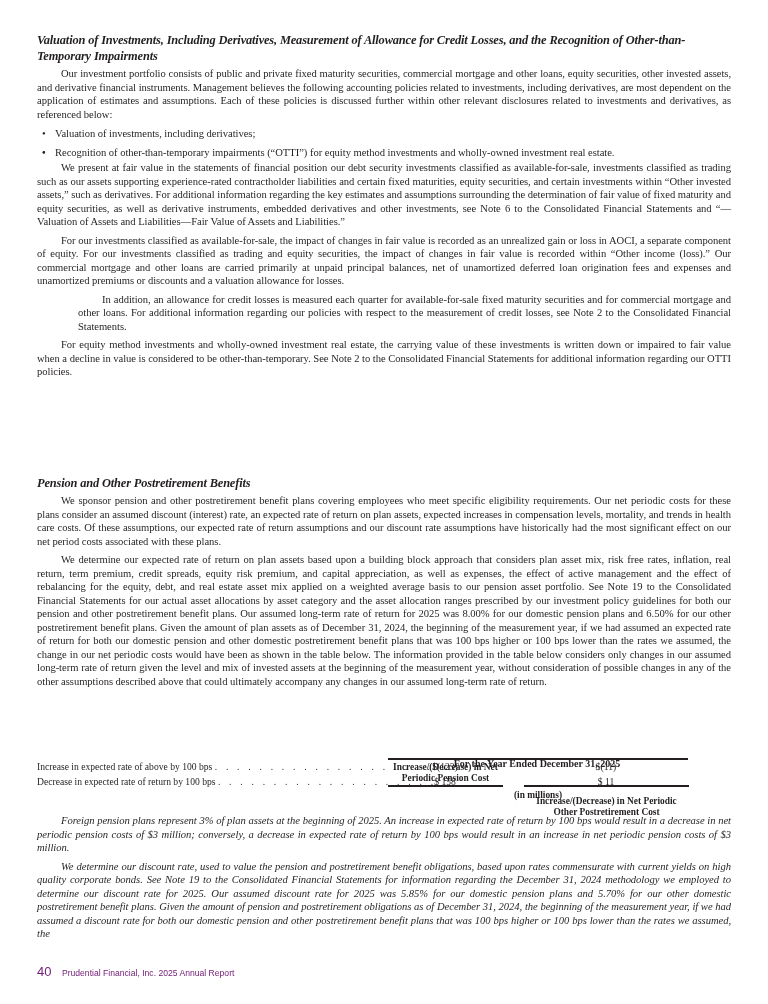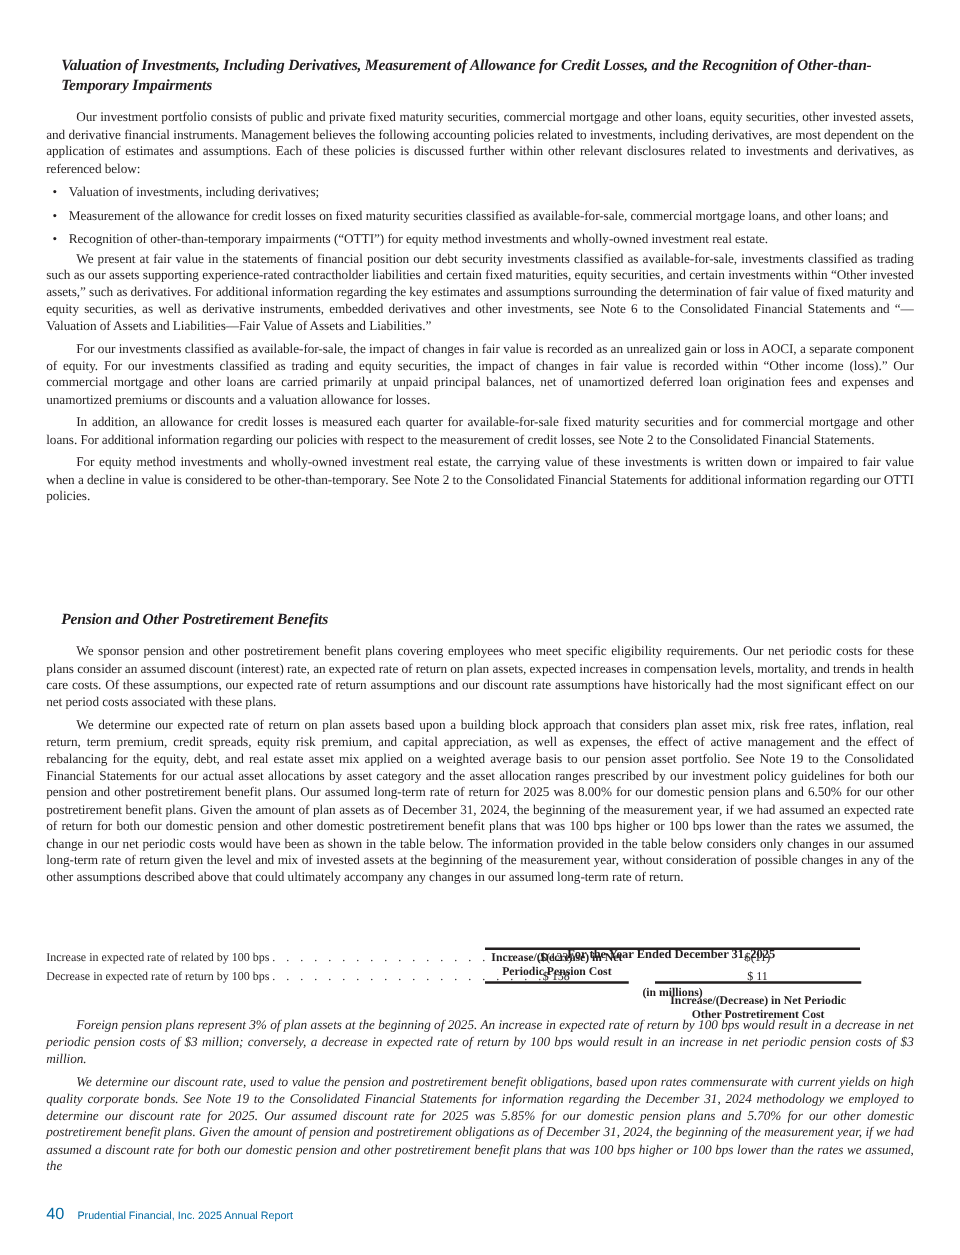--- a/index.html
+++ b/index.html
@@ -4,58 +4,58 @@
 <style>
   html, body { margin: 0; padding: 0; background: #ffffff; }
   body {
     width: 768px; height: 1004px; overflow: hidden; position: relative;
     font-family: "Liberation Serif", "DejaVu Serif", serif;
     color: #231f20;
   }
   .page { position: absolute; left: 37px; top: 0; width: 694px; }
   h2.section {
     font-style: italic; font-weight: bold; font-size: 12.4px; line-height: 16px;
-    margin: 12px; letter-spacing: -0.15px;
+    margin: 0; letter-spacing: -0.15px;
   }
   p.body {
     font-size: 10.6px; line-height: 13.5px; margin: 0; text-align: justify;
     text-indent: 24px; letter-spacing: -0.05px;
   }
   ul.bullets { list-style: none; margin: 0; padding: 0; }
   ul.bullets li {
     position: relative; padding-left: 18px; font-size: 10.6px; line-height: 13.5px;
     text-align: left; margin-bottom: 5px; letter-spacing: -0.05px;
   }
   ul.bullets li .dot { position: absolute; left: 5px; top: 0; }
   .tbl { position: absolute; font-size: 10.6px; }
   .tbl-head { position: absolute; font-family: "Liberation Serif", serif; font-weight: bold; font-size: 9.4px; text-align: center; line-height: 11px; }
   .rule { position: absolute; background: #231f20; }
   .row-label { position: absolute; left: 0; font-size: 9.6px; white-space: nowrap; }
   .leader { letter-spacing: 3.2px; }
   .cell { position: absolute; font-size: 9.6px; text-align: center; width: 120px; }
-  .footer { position: absolute; left: 37px; top: 962px; font-family: "Liberation Sans", "DejaVu Sans", sans-serif; color: #0369a1; white-space: nowrap; }
+  .footer { position: absolute; left: 37px; top: 962px; font-family: "Liberation Sans", "DejaVu Sans", sans-serif; color: #701a75; white-space: nowrap; }
   .footer .pg { font-size: 13px; }
   .footer .rep { font-size: 8.6px; margin-left: 6px; }
 </style>
 </head>
 <body>
 
 <div class="page">
 
   <div style="position:absolute; top:32px; left:0; width:694px;">
     <h2 class="section">Valuation of Investments, Including Derivatives, Measurement of Allowance for Credit Losses, and the Recognition of Other-than-Temporary Impairments</h2>
     <p class="body" style="margin-top:3px;">Our investment portfolio consists of public and private fixed maturity securities, commercial mortgage and other loans, equity securities, other invested assets, and derivative financial instruments. Management believes the following accounting policies related to investments, including derivatives, are most dependent on the application of estimates and assumptions. Each of these policies is discussed further within other relevant disclosures related to investments and derivatives, as referenced below:</p>
     <ul class="bullets" style="margin-top:6px;">
       <li><span class="dot">•</span><span>Valuation of investments, including derivatives;</span></li>
-      <li><span class="dot">•</span><span>Measurement of the allowance for credit losses on fixed maturity securities classified as available-for-sale, commercial mortgage loans, and other loans; and</span></li>
+      <li><span class="dot">•</span></li>
       <li style="margin-bottom:2px;"><span class="dot">•</span><span>Recognition of other-than-temporary impairments (“OTTI”) for equity method investments and wholly-owned investment real estate.</span></li>
     </ul>
     <p class="body">We present at fair value in the statements of financial position our debt security investments classified as available-for-sale, investments classified as trading such as our assets supporting experience-rated contractholder liabilities and certain fixed maturities, equity securities, and certain investments within “Other invested assets,” such as derivatives. For additional information regarding the key estimates and assumptions surrounding the determination of fair value of fixed maturity and equity securities, as well as derivative instruments, embedded derivatives and other investments, see Note 6 to the Consolidated Financial Statements and “—Valuation of Assets and Liabilities—Fair Value of Assets and Liabilities.”</p>
     <p class="body" style="margin-top:5px;">For our investments classified as available-for-sale, the impact of changes in fair value is recorded as an unrealized gain or loss in AOCI, a separate component of equity. For our investments classified as trading and equity securities, the impact of changes in fair value is recorded within “Other income (loss).” Our commercial mortgage and other loans are carried primarily at unpaid principal balances, net of unamortized deferred loan origination fees and expenses and unamortized premiums or discounts and a valuation allowance for losses.</p>
-    <p class="body" style="margin-top:5px;">In addition, an allowance for credit losses is measured each quarter for available-for-sale fixed maturity securities and for commercial mortgage and other loans. For additional information regarding our policies with respect to the measurement of credit losses, see Note 2 to the Consolidated Financial Statements.</p>
+    <p class="body" style="margin-top:5px;margin-left:41px;">In addition, an allowance for credit losses is measured each quarter for available-for-sale fixed maturity securities and for commercial mortgage and other loans. For additional information regarding our policies with respect to the measurement of credit losses, see Note 2 to the Consolidated Financial Statements.</p>
     <p class="body" style="margin-top:5px;">For equity method investments and wholly-owned investment real estate, the carrying value of these investments is written down or impaired to fair value when a decline in value is considered to be other-than-temporary. See Note 2 to the Consolidated Financial Statements for additional information regarding our OTTI policies.</p>
   </div>
 
   <div style="position:absolute; top:475px; left:0; width:694px;">
     <h2 class="section">Pension and Other Postretirement Benefits</h2>
     <p class="body" style="margin-top:3px;">We sponsor pension and other postretirement benefit plans covering employees who meet specific eligibility requirements. Our net periodic costs for these plans consider an assumed discount (interest) rate, an expected rate of return on plan assets, expected increases in compensation levels, mortality, and trends in health care costs. Of these assumptions, our expected rate of return assumptions and our discount rate assumptions have historically had the most significant effect on our net period costs associated with these plans.</p>
     <p class="body" style="margin-top:5px;">We determine our expected rate of return on plan assets based upon a building block approach that considers plan asset mix, risk free rates, inflation, real return, term premium, credit spreads, equity risk premium, and capital appreciation, as well as expenses, the effect of active management and the effect of rebalancing for the equity, debt, and real estate asset mix applied on a weighted average basis to our pension asset portfolio. See Note 19 to the Consolidated Financial Statements for our actual asset allocations by asset category and the asset allocation ranges prescribed by our investment policy guidelines for both our pension and other postretirement benefit plans. Our assumed long-term rate of return for 2025 was 8.00% for our domestic pension plans and 6.50% for our other postretirement benefit plans. Given the amount of plan assets as of December 31, 2024, the beginning of the measurement year, if we had assumed an expected rate of return for both our domestic pension and other domestic postretirement benefit plans that was 100 bps higher or 100 bps lower than the rates we assumed, the change in our net periodic costs would have been as shown in the table below. The information provided in the table below considers only changes in our assumed long-term rate of return given the level and mix of invested assets at the beginning of the measurement year, without consideration of possible changes in any of the other assumptions described above that could ultimately accompany any changes in our assumed long-term rate of return.</p>
   </div>
 
   <div class="tbl" style="top:744px; left:0; width:694px; height:60px;">
@@ -63,21 +63,21 @@
     <div class="rule" style="left:351px; top:14px; width:300px; height:2px;"></div>
     <div class="tbl-head" style="left:351px; top:18px; width:115px;">Increase/(Decrease) in Net Periodic Pension Cost</div>
     <div class="tbl-head" style="left:487px; top:18px; width:165px;margin-top:34px;">Increase/(Decrease) in Net Periodic Other Postretirement Cost</div>
     <div class="rule" style="left:351px; top:41px; width:115px; height:2px;"></div>
     <div class="rule" style="left:487px; top:41px; width:165px; height:2px;"></div>
     <div class="tbl-head" style="left:351px; top:46px; width:300px;font-family:Liberation Serif, serif;">(in millions)</div>
   </div>
 
   <div class="tbl" style="top:761px; left:0; width:694px;">
     <div style="position:absolute; top:0; left:0; width:694px; height:14px;">
-      <div class="row-label"><span>Increase in expected rate of related by 100 bps</span> <span class="leader">. . . . . . . . . . . . . . . . . . . .</span></div>
+      <div class="row-label"><span>Increase in expected rate of above by 100 bps</span> <span class="leader">. . . . . . . . . . . . . . . . . . . .</span></div>
       <div class="cell" style="left:348px;">$(123)</div>
       <div class="cell" style="left:509px;">$(11)</div>
     </div>
     <div style="position:absolute; top:15px; left:0; width:694px; height:14px;">
       <div class="row-label"><span>Decrease in expected rate of return by 100 bps</span> <span class="leader">. . . . . . . . . . . . . . . . . . . .</span></div>
       <div class="cell" style="left:348px;">$ 158</div>
       <div class="cell" style="left:509px;">$ 11</div>
     </div>
   </div>
 

